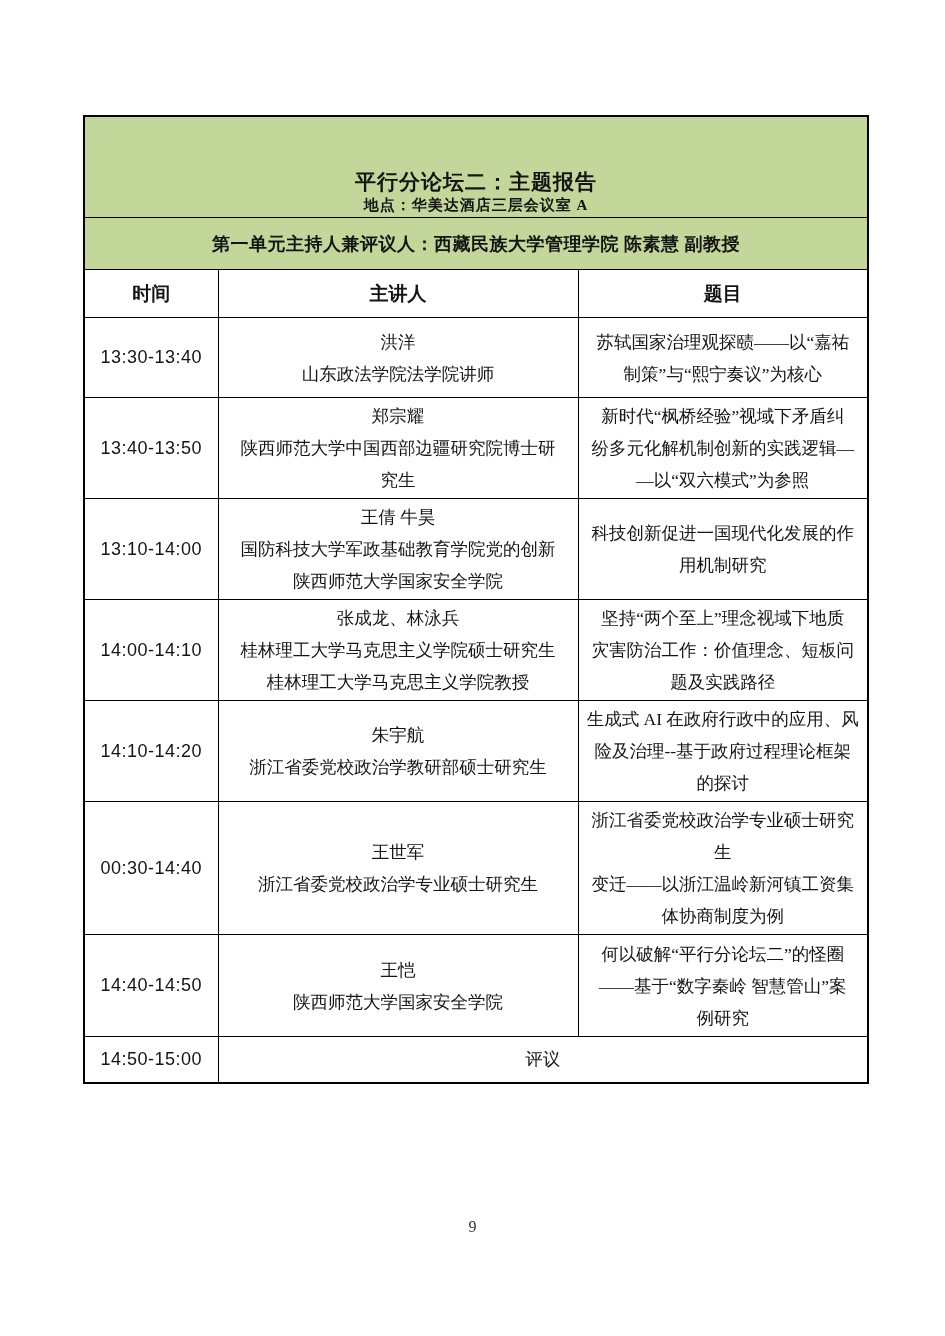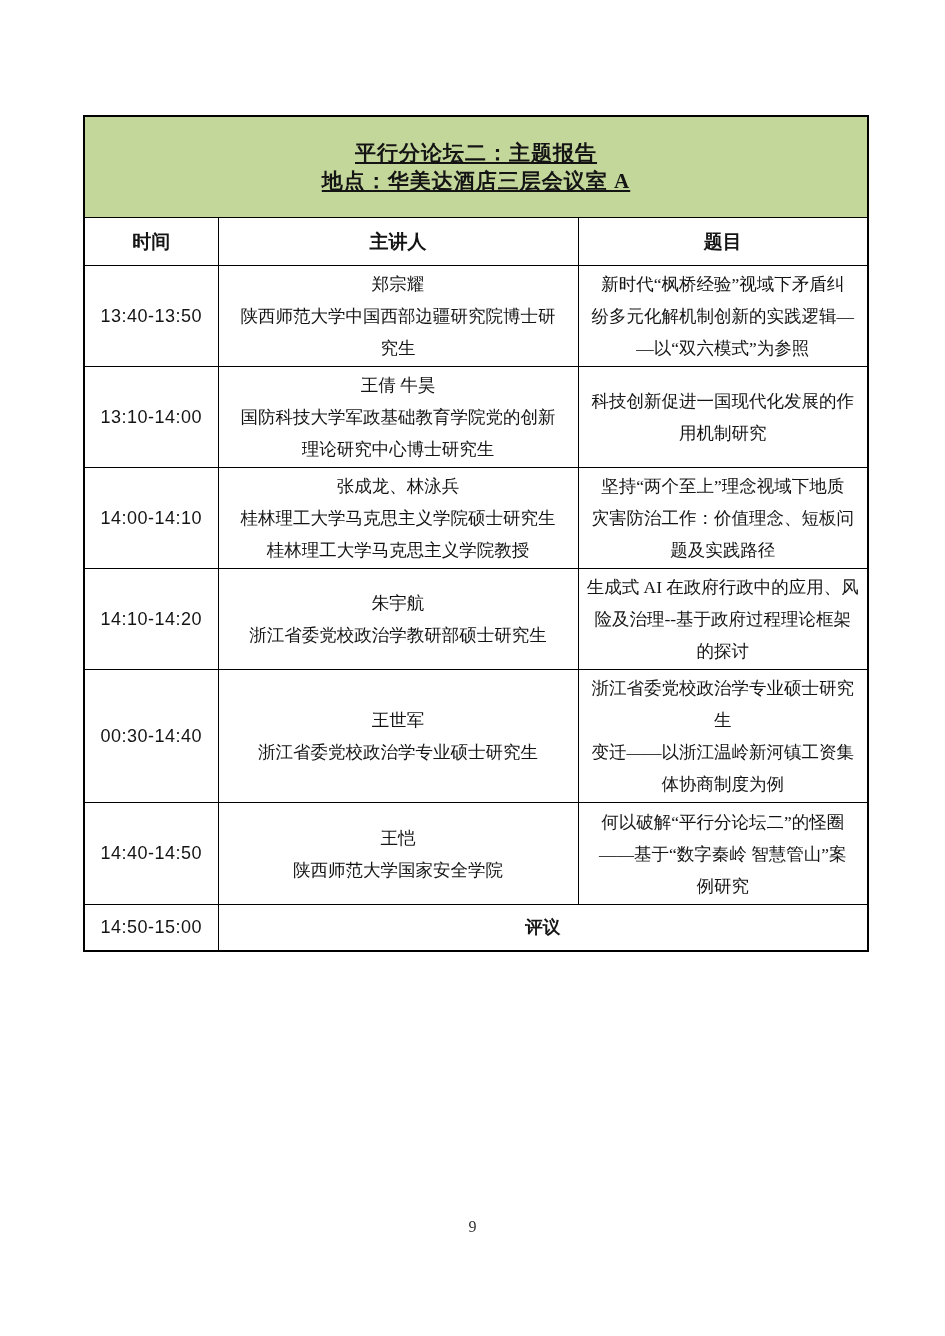--- a/index.html
+++ b/index.html
@@ -25,37 +25,37 @@
     padding: 2px 8px;
   }
   .head-green {
     background: var(--green, #c4d79b);
     font-weight: bold;
   }
   .forum-head { height: 100px; }
   .forum-head .inner {
     height: 96px;
     display: flex; flex-direction: column;
-    justify-content: center; align-items: center; text-decoration: underline;
+    justify-content: flex-end; align-items: center;
   }
   .forum-title { font-size: 21px; letter-spacing: 1px; }
-  .forum-location { font-size: 21px; letter-spacing: 1px; }
+  .forum-location { font-size: 15px; letter-spacing: 1px; }
   .band { height: 52px; font-size: 18px; letter-spacing: 0.5px; }
   .col-head td { height: 48px; font-weight: bold; font-size: 19px; }
   .time-cell {
     font-family: "Liberation Sans", "DejaVu Sans", sans-serif;
     font-size: 18px;
     letter-spacing: 0.5px;
   }
   .speaker-cell, .title-cell, .merged-cell {
     font-size: 17.5px;
     line-height: 32px;
     white-space: pre-line;
   }
-  .merged-cell { white-space: normal; font-weight: bold; }
+  .merged-cell { white-space: normal; }
   .page-number {
     position: absolute;
     left: 0; right: 0;
     top: 1218px;
     text-align: center;
     font-size: 16px;
     font-family: "Liberation Serif", "DejaVu Serif", serif;
     color: #333;
   }
 </style>
@@ -70,40 +70,50 @@
   </colgroup>
   <tbody>
     <tr>
       <td colspan="3" class="head-green forum-head">
         <div class="inner">
           <div class="forum-title">平行分论坛二：主题报告</div>
           <div class="forum-location">地点：华美达酒店三层会议室 A</div>
         </div>
       </td>
     </tr>
+    <tr>
+      <td colspan="3" class="head-green band">第一单元主持人兼评议人：西藏民族大学管理学院 陈素慧 副教授</td>
+    </tr>
     <tr class="col-head">
       <td>时间</td>
       <td>主讲人</td>
       <td>题目</td>
     </tr>
 
+    <tr style="height:80px">
+      <td class="time-cell">13:30-13:40</td>
+      <td class="speaker-cell">洪洋
+山东政法学院法学院讲师</td>
+      <td class="title-cell">苏轼国家治理观探赜——以“嘉祐
+制策”与“熙宁奏议”为核心</td>
+    </tr>
     <tr style="height:98px">
       <td class="time-cell">13:40-13:50</td>
       <td class="speaker-cell">郑宗耀
 陕西师范大学中国西部边疆研究院博士研
 究生</td>
       <td class="title-cell">新时代“枫桥经验”视域下矛盾纠
 纷多元化解机制创新的实践逻辑—
 —以“双六模式”为参照</td>
     </tr>
     <tr style="height:97px">
       <td class="time-cell">13:10-14:00</td>
       <td class="speaker-cell">王倩 牛昊
 国防科技大学军政基础教育学院党的创新
-理论研究中心博士研究生</td>
+陕西师范大学国家安全学院</td>
       <td class="title-cell">科技创新促进一国现代化发展的作
 用机制研究</td>
     </tr>
     <tr style="height:98px">
       <td class="time-cell">14:00-14:10</td>
       <td class="speaker-cell">张成龙、林泳兵
 桂林理工大学马克思主义学院硕士研究生
 桂林理工大学马克思主义学院教授</td>
       <td class="title-cell">坚持“两个至上”理念视域下地质
 灾害防治工作：价值理念、短板问

